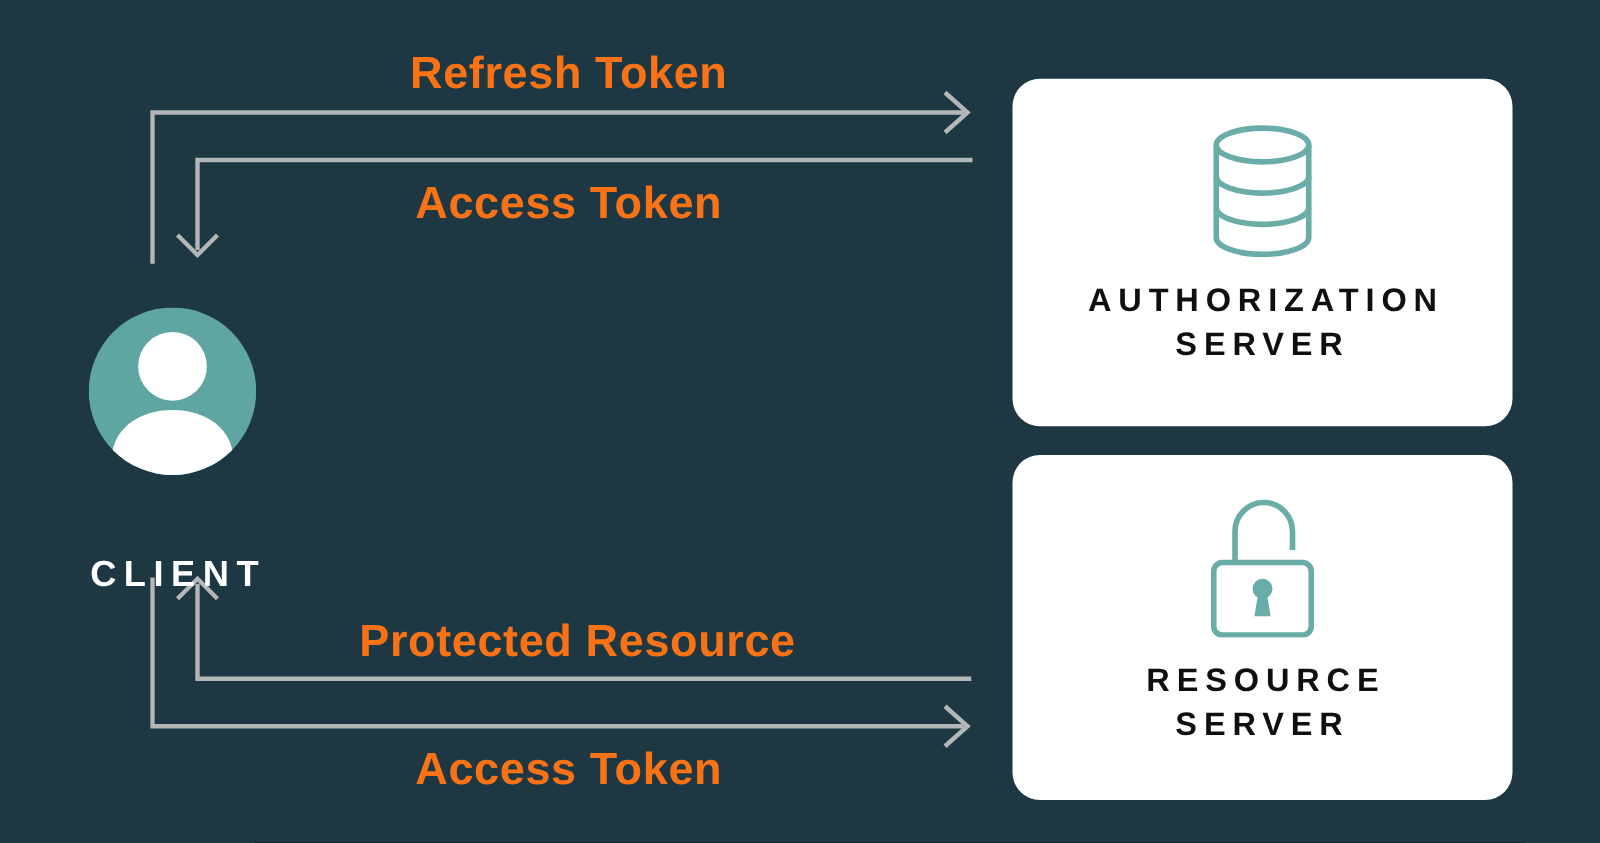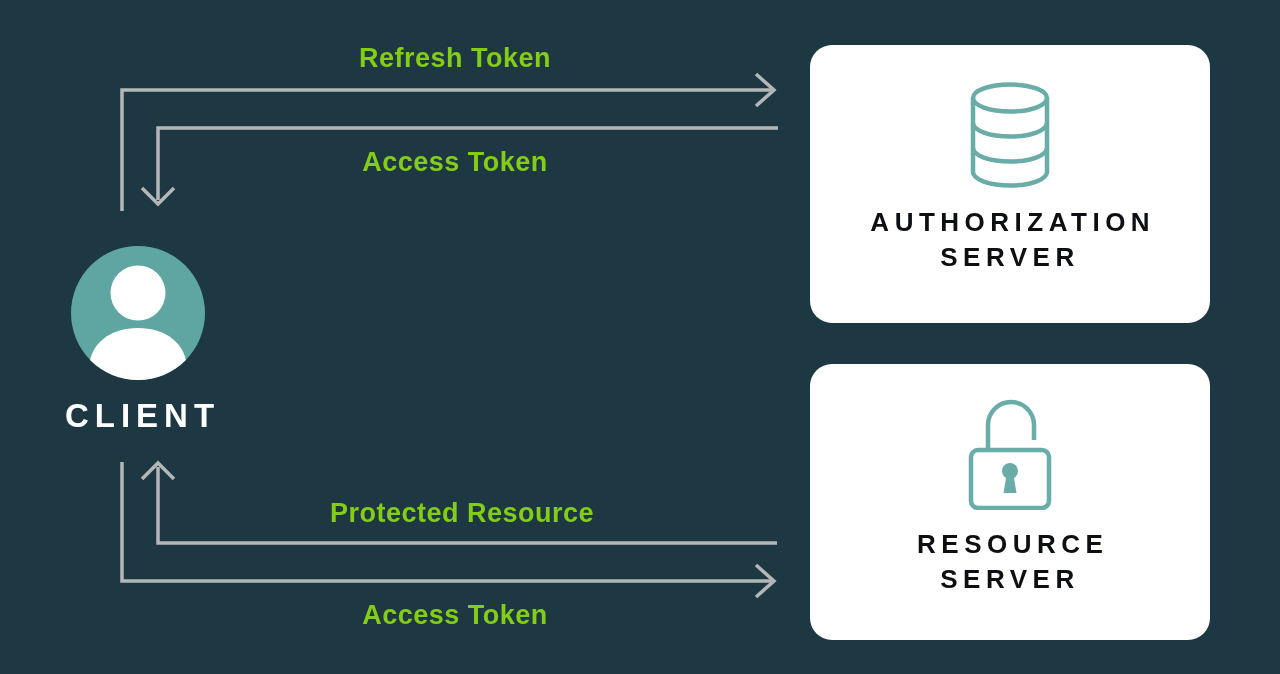--- a/index.html
+++ b/index.html
@@ -10,50 +10,51 @@
     background: #1d3843;
     overflow: hidden;
     font-family: "Liberation Sans", sans-serif;
   }
   .arrows-svg, .avatar-svg { position: absolute; display: block; }
   .arrows-svg { left: 0; top: 0; }
 
   .flow-label {
     position: absolute;
     transform: translateX(-50%);
-    color: #84cc16;
-    font-size: 27px;
+    color: #f97316;
+    font-size: 36px;
     font-weight: 700;
     letter-spacing: 0.5px;
     white-space: nowrap;
     line-height: 32px;
   }
   .client-label {
     position: absolute;
     transform: translateX(-50%);
     color: #ffffff;
-    font-size: 33px;
+    font-size: 29px;
     font-weight: 700;
     letter-spacing: 6px;
     text-indent: 3px;
     white-space: nowrap;
     line-height: 32px;
+    margin-top: 44px;
   }
   .card {
     position: absolute;
     left: 810px;
     width: 400px;
     background: #ffffff;
     border-radius: 22px;
     display: flex;
     flex-direction: column;
     align-items: center;
     box-sizing: border-box;
   }
-  .card.auth { top: 45px; height: 278px; }
+  .card.auth { top: 63px; height: 278px; }
   .card.resource { top: 364px; height: 276px; }
   .card-icon { flex: 0 0 auto; }
   .card.auth .card-icon { margin-top: 37px; }
   .card.resource .card-icon { margin-top: 34px; }
   .card-title {
     margin-top: 17px;
     text-align: center;
     color: #0d0f12;
     font-size: 26px;
     font-weight: 700;

